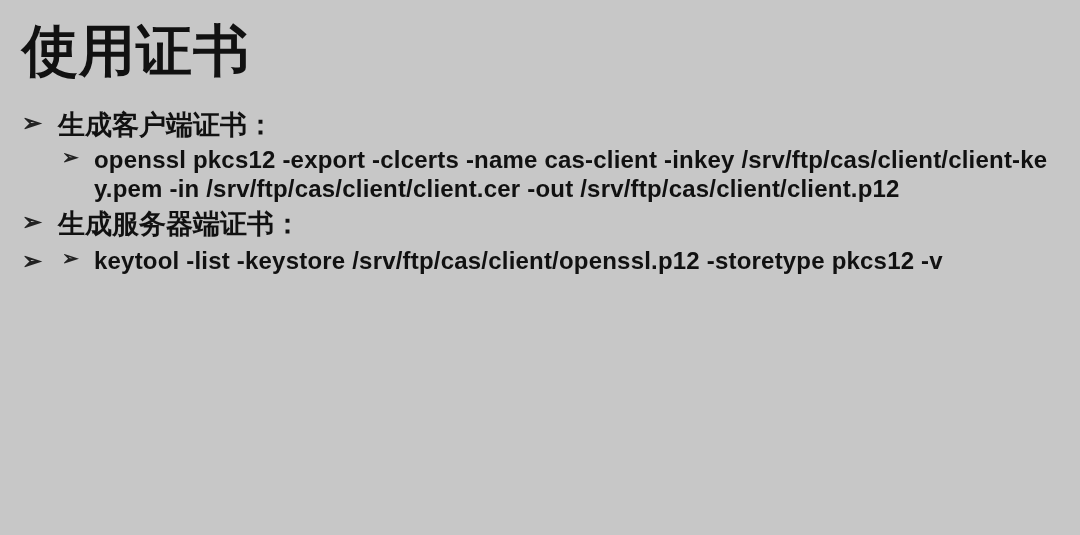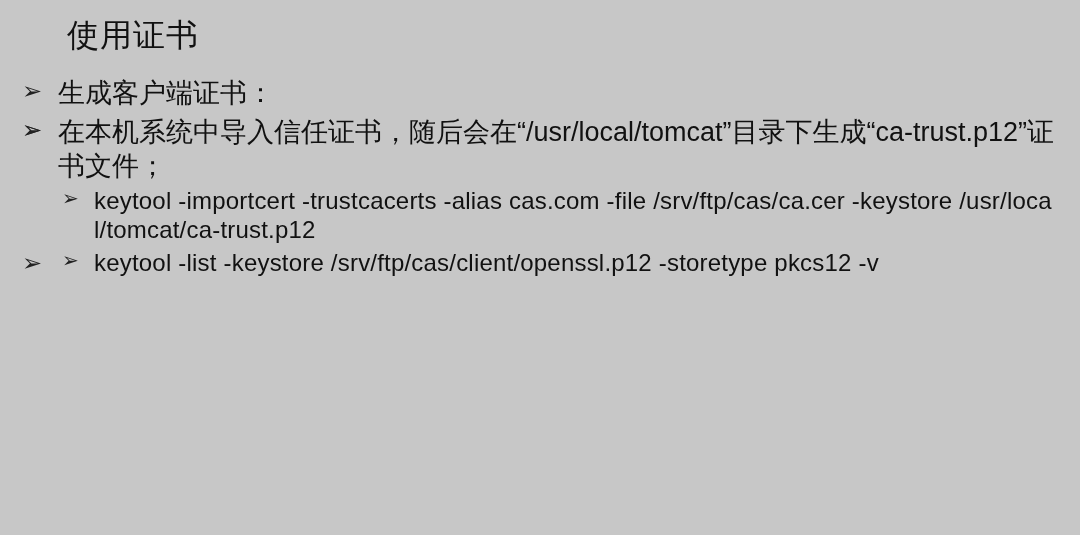--- a/index.html
+++ b/index.html
@@ -5,33 +5,33 @@
   * { margin: 0; padding: 0; box-sizing: border-box; }
   html, body { width: 1080px; height: 535px; }
   body {
     background: #c7c7c7;
     font-family: "Microsoft YaHei", "SimSun", Arial, sans-serif;
     color: #111;
     padding: 14px 22px 0 22px;
     overflow: hidden;
   }
   .title {
-    font-size: 32px;
-    font-weight: 400;
+    font-size: 56px;
+    font-weight: 700;
     margin-bottom: 18px;
     letter-spacing: 1px;
-    margin-left: 45px;
   }
   ul.outer { list-style: none; }
   ul.outer > li {
     position: relative;
     padding-left: 36px;
     font-size: 27px;
     line-height: 1.28;
     margin-bottom: 4px;
+    font-weight: bold;
   }
   ul.outer > li::before {
     content: "➢";
     position: absolute;
     left: 0;
     top: 0;
     font-size: 24px;
     color: #222;
   }
   ul.inner { list-style: none; margin-top: 2px; }
@@ -55,27 +55,25 @@
   }
 </style>
 </head>
 <body>
 
 <h1 class="title">使用证书</h1>
 
 <ul class="outer">
   <li>
     <span>生成客户端证书：</span>
+    <ul class="inner">
+      <li>openssl pkcs12 -export -clcerts -name cas-client -inkey /srv/ftp/cas/client/client-key.pem -in /srv/ftp/cas/client/client.cer -out /srv/ftp/cas/client/client.p12</li>
+    </ul>
   </li>
   <li>
-  </li>
-  <li>
-    <span>在本机系统中导入信任证书，随后会在“/usr/local/tomcat”目录下生成“ca-trust.p12”证书文件；</span>
-    <ul class="inner">
-      <li>keytool -importcert -trustcacerts -alias cas.com -file /srv/ftp/cas/ca.cer -keystore /usr/local/tomcat/ca-trust.p12</li>
-    </ul>
+    <span>生成服务器端证书：</span>
   </li>
   <li>
     <ul class="inner">
       <li>keytool -list -keystore /srv/ftp/cas/client/openssl.p12 -storetype pkcs12 -v</li>
     </ul>
   </li>
 </ul>
 
 </body></html>

